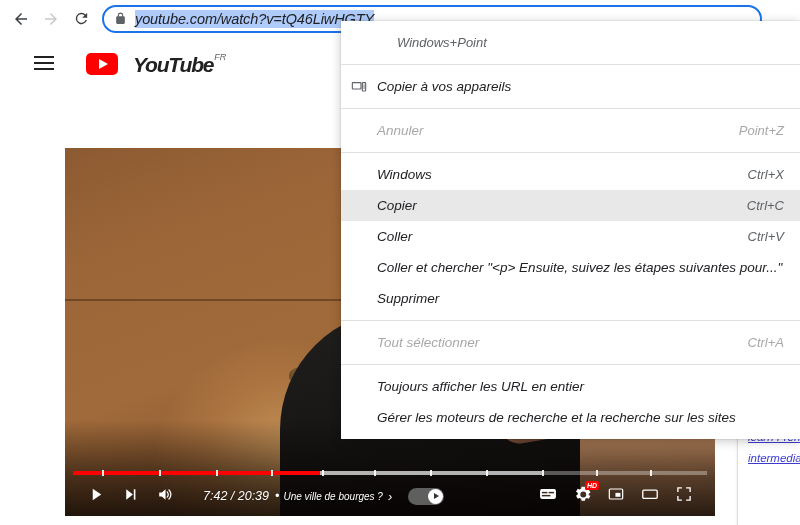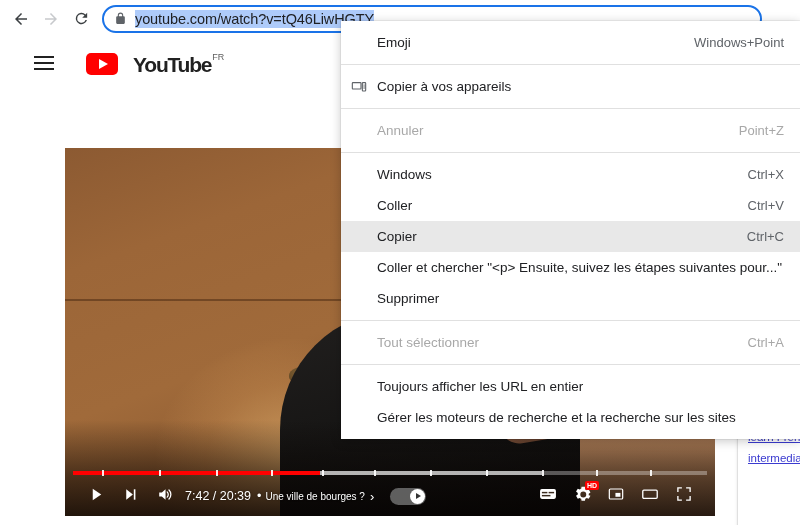--- a/index.html
+++ b/index.html
@@ -2,21 +2,21 @@
 <html><head>
 <meta charset="utf-8">
 <style>
   * { box-sizing: border-box; margin: 0; padding: 0; }
   html, body {
     width: 800px; height: 525px;
     overflow: hidden;
     font-family: "Liberation Sans", sans-serif;
     background: #ffffff;
   }
-  #root { position: relative; width: 800px; height: 525px; background:#fca5a5; }
+  #root { position: relative; width: 800px; height: 525px; background:#fca5a5;font-style:italic; }
 
   
   .browser-bar {
     position: absolute; top: 0; left: 0; width: 800px; height: 37px;
     background: #ffffff; display: flex; align-items: center;
     padding: 0 6px;
   }
   .nav-btn {
     width: 30px; height: 30px; display: flex; align-items: center;
     justify-content: center; border-radius: 50%; flex: 0 0 auto;
@@ -150,21 +150,21 @@
   .prog-load { position:absolute; left:0; top:0; height:100%; background: rgba(255,255,255,0.55); }
   .prog-play { position:absolute; left:0; top:0; height:100%; background:#ff0000; }
   .prog-marker { position:absolute; top:-1px; width:2px; height:6px; background: rgba(255,255,255,0.9); }
   .ctrl-row {
     position:absolute; bottom:0; left:0; right:0; height:40px;
     display:flex; align-items:center; padding: 0 14px;
   }
   .cbtn { display:flex; align-items:center; justify-content:center;
           width:34px; height:34px; flex:0 0 auto; }
   .time-label {
-    color:#fff; font-size:12.5px; margin: 0 4px 0 4px; white-space:nowrap;
+    color:#fff; font-size:12.5px; margin: 0 4px 0 22px; white-space:nowrap;
     text-shadow: 0 0 2px rgba(0,0,0,0.5);
   }
   .chapter-label {
     color:#fff; font-size:10px; white-space:nowrap; font-weight:500;
     text-shadow: 0 0 2px rgba(0,0,0,0.5);
   }
   .chev { color:#fff; font-size:13px; margin-left:5px; }
   .toggle-auto {
     width:36px; height:17px; border-radius:10px; background: rgba(110,110,110,0.85);
     position:relative; margin-left:16px; flex:0 0 auto;
@@ -416,21 +416,20 @@
       </div>
       <div class="kw-head">KEYWORD</div>
       <div class="kw-link">learn Fren</div>
       <div class="kw-link">intermedia</div>
     </div>
   </div>
 
   <div class="ctx-menu" id="ctx-menu">
       <div class="ctx-item">
         <div class="ctx-icon-slot"></div>
-        <div class="ctx-label">Emoji</div>
         <div class="ctx-accel">Windows+Point</div>
       </div>
       <div class="ctx-sep"></div>
       <div class="ctx-item">
         <div class="ctx-icon-slot">
           <svg width="16" height="16" viewBox="0 0 24 24">
             <rect x="2" y="5.5" width="13" height="9.5" rx="1" fill="none" stroke="#5f6368" stroke-width="1.7"></rect>
             <rect x="17" y="5.5" width="5" height="12.5" rx="1" fill="none" stroke="#5f6368" stroke-width="1.7"></rect>
             <rect x="19" y="8" width="1.2" height="7" fill="#5f6368"></rect>
           </svg>
@@ -443,30 +442,30 @@
         <div class="ctx-icon-slot"></div>
         <div class="ctx-label">Annuler</div>
         <div class="ctx-accel">Point+Z</div>
       </div>
       <div class="ctx-sep"></div>
       <div class="ctx-item">
         <div class="ctx-icon-slot"></div>
         <div class="ctx-label">Windows</div>
         <div class="ctx-accel">Ctrl+X</div>
       </div>
+      <div class="ctx-item hl">
+        <div class="ctx-icon-slot"></div>
+        <div class="ctx-label">Copier</div>
+        <div class="ctx-accel">Ctrl+C</div>
+      </div>
       <div class="ctx-item">
         <div class="ctx-icon-slot"></div>
         <div class="ctx-label">Coller</div>
         <div class="ctx-accel">Ctrl+V</div>
       </div>
-      <div class="ctx-item hl">
-        <div class="ctx-icon-slot"></div>
-        <div class="ctx-label">Copier</div>
-        <div class="ctx-accel">Ctrl+C</div>
-      </div>
       <div class="ctx-item">
         <div class="ctx-icon-slot"></div>
         <div class="ctx-label">Coller et chercher "&lt;p&gt; Ensuite, suivez les étapes suivantes pour..."</div>
         <div class="ctx-accel"></div>
       </div>
       <div class="ctx-item">
         <div class="ctx-icon-slot"></div>
         <div class="ctx-label">Supprimer</div>
         <div class="ctx-accel"></div>
       </div>

